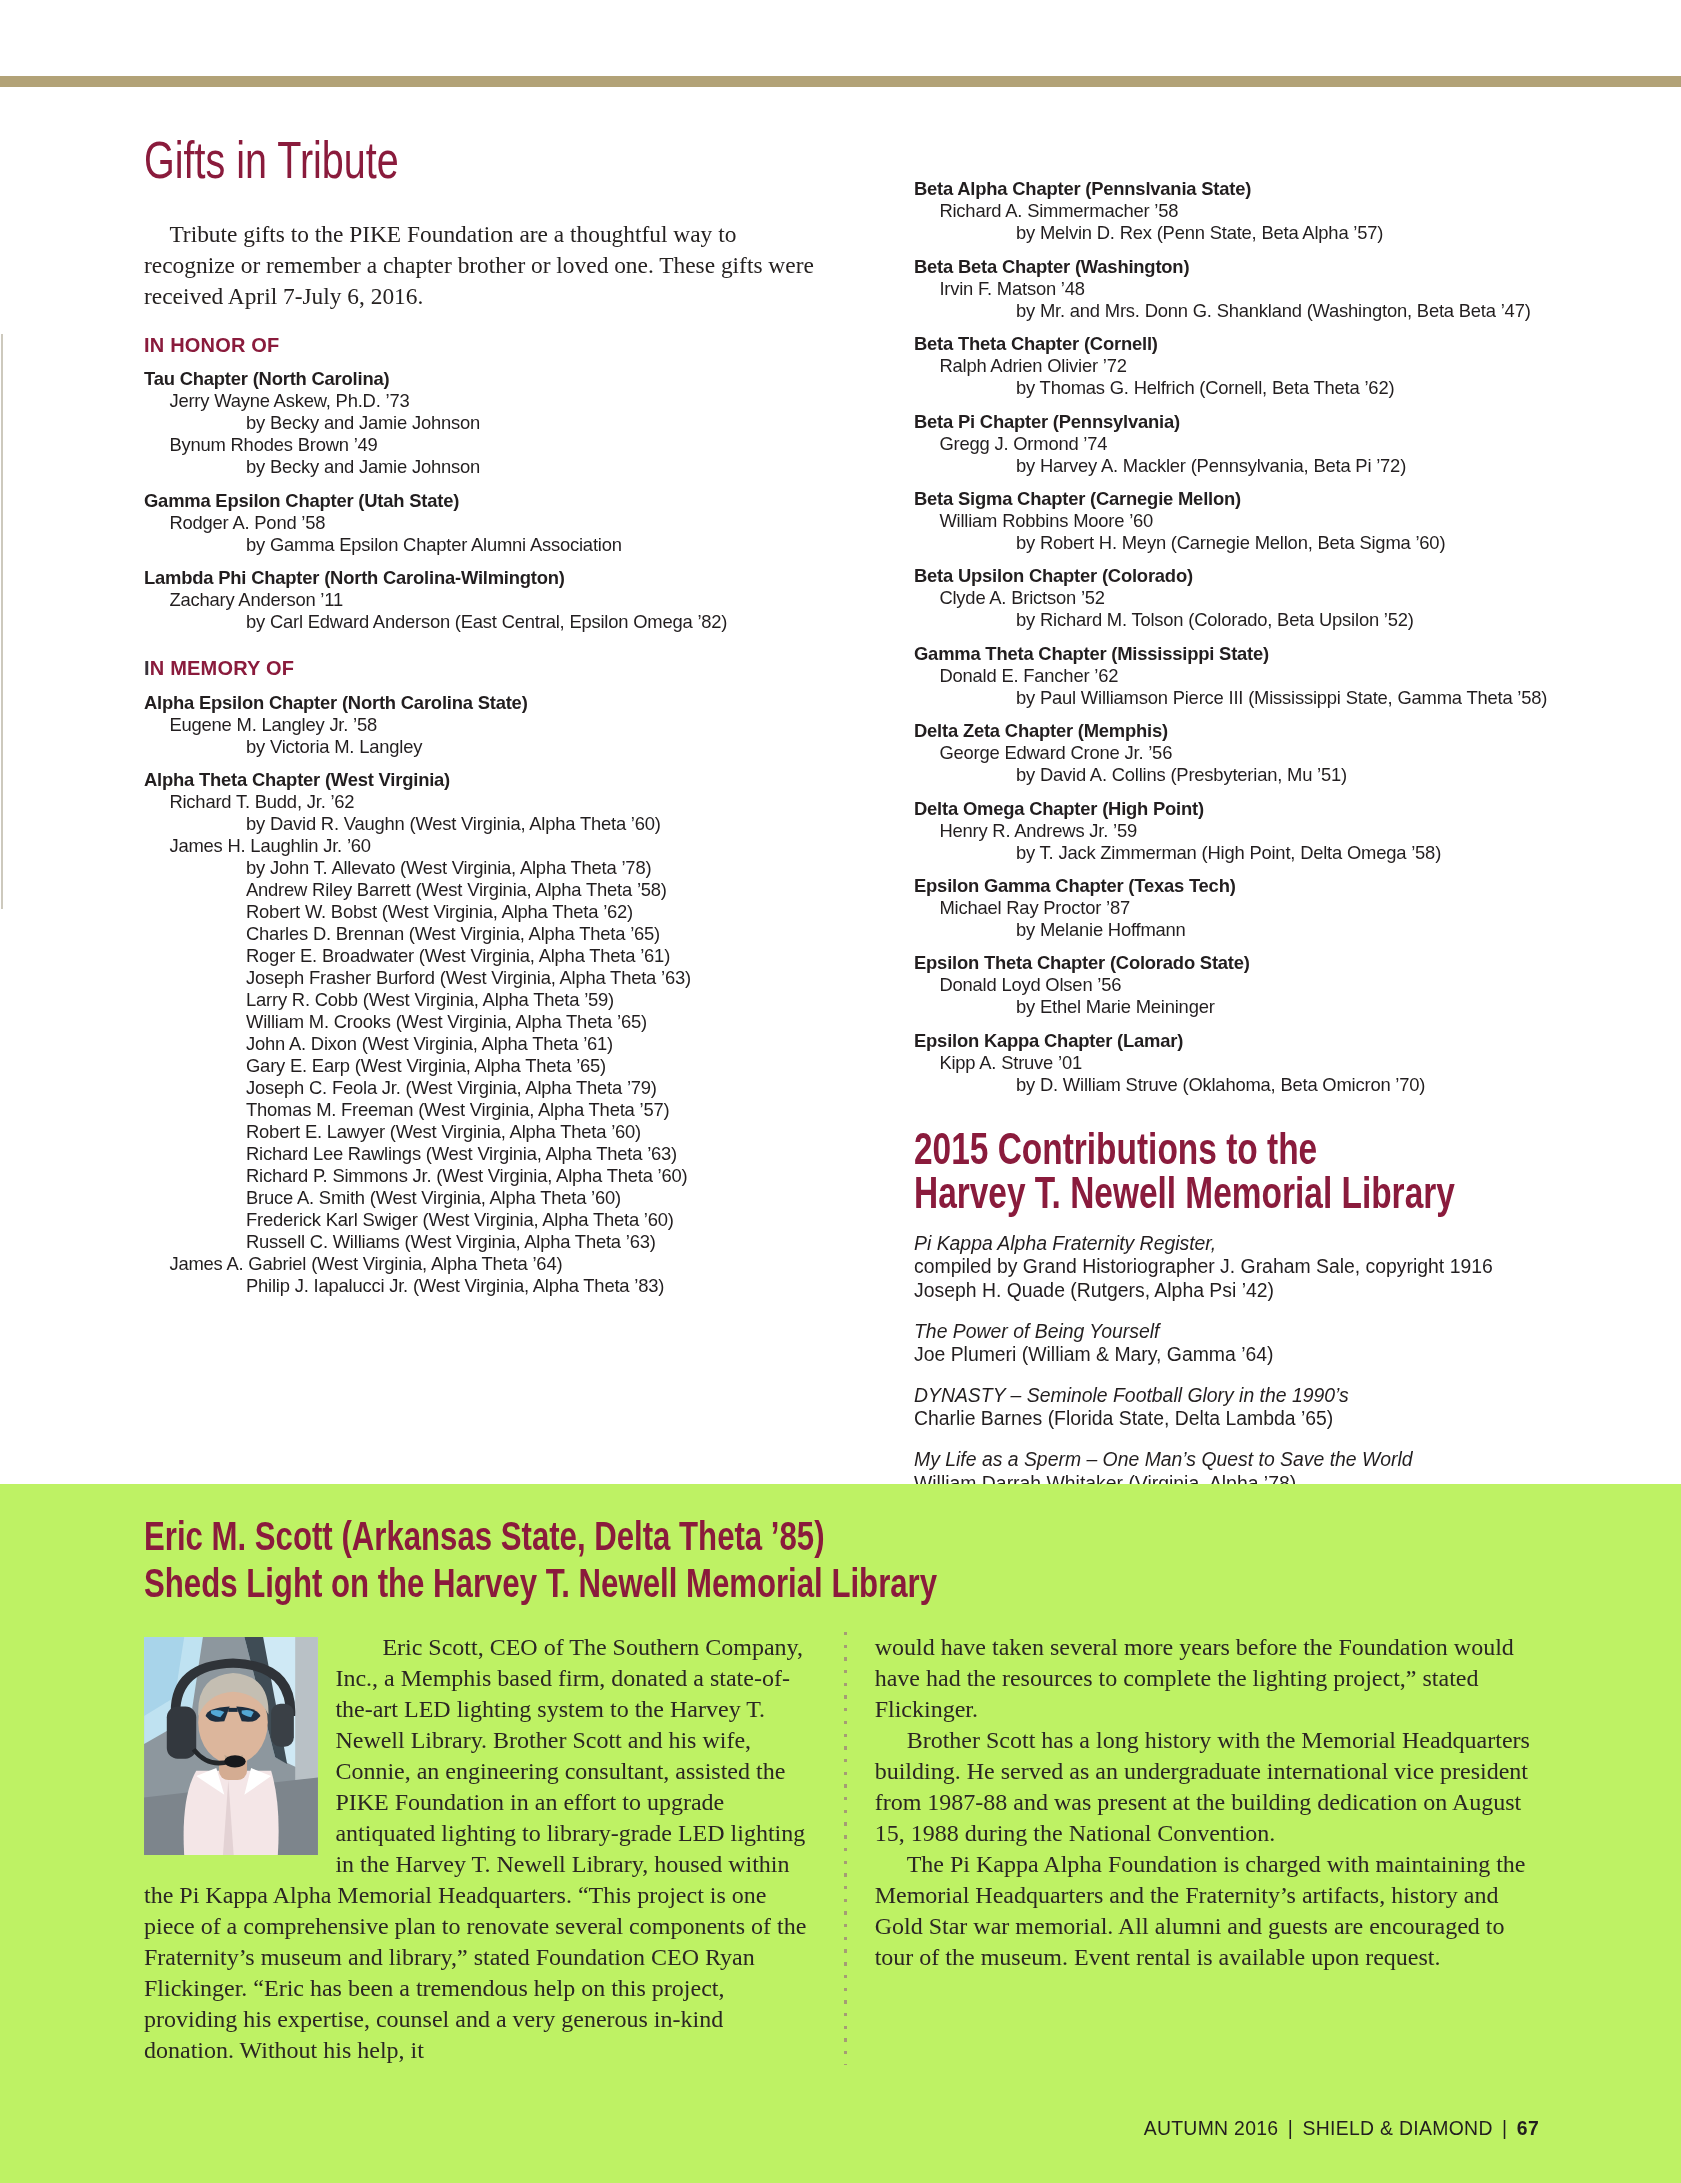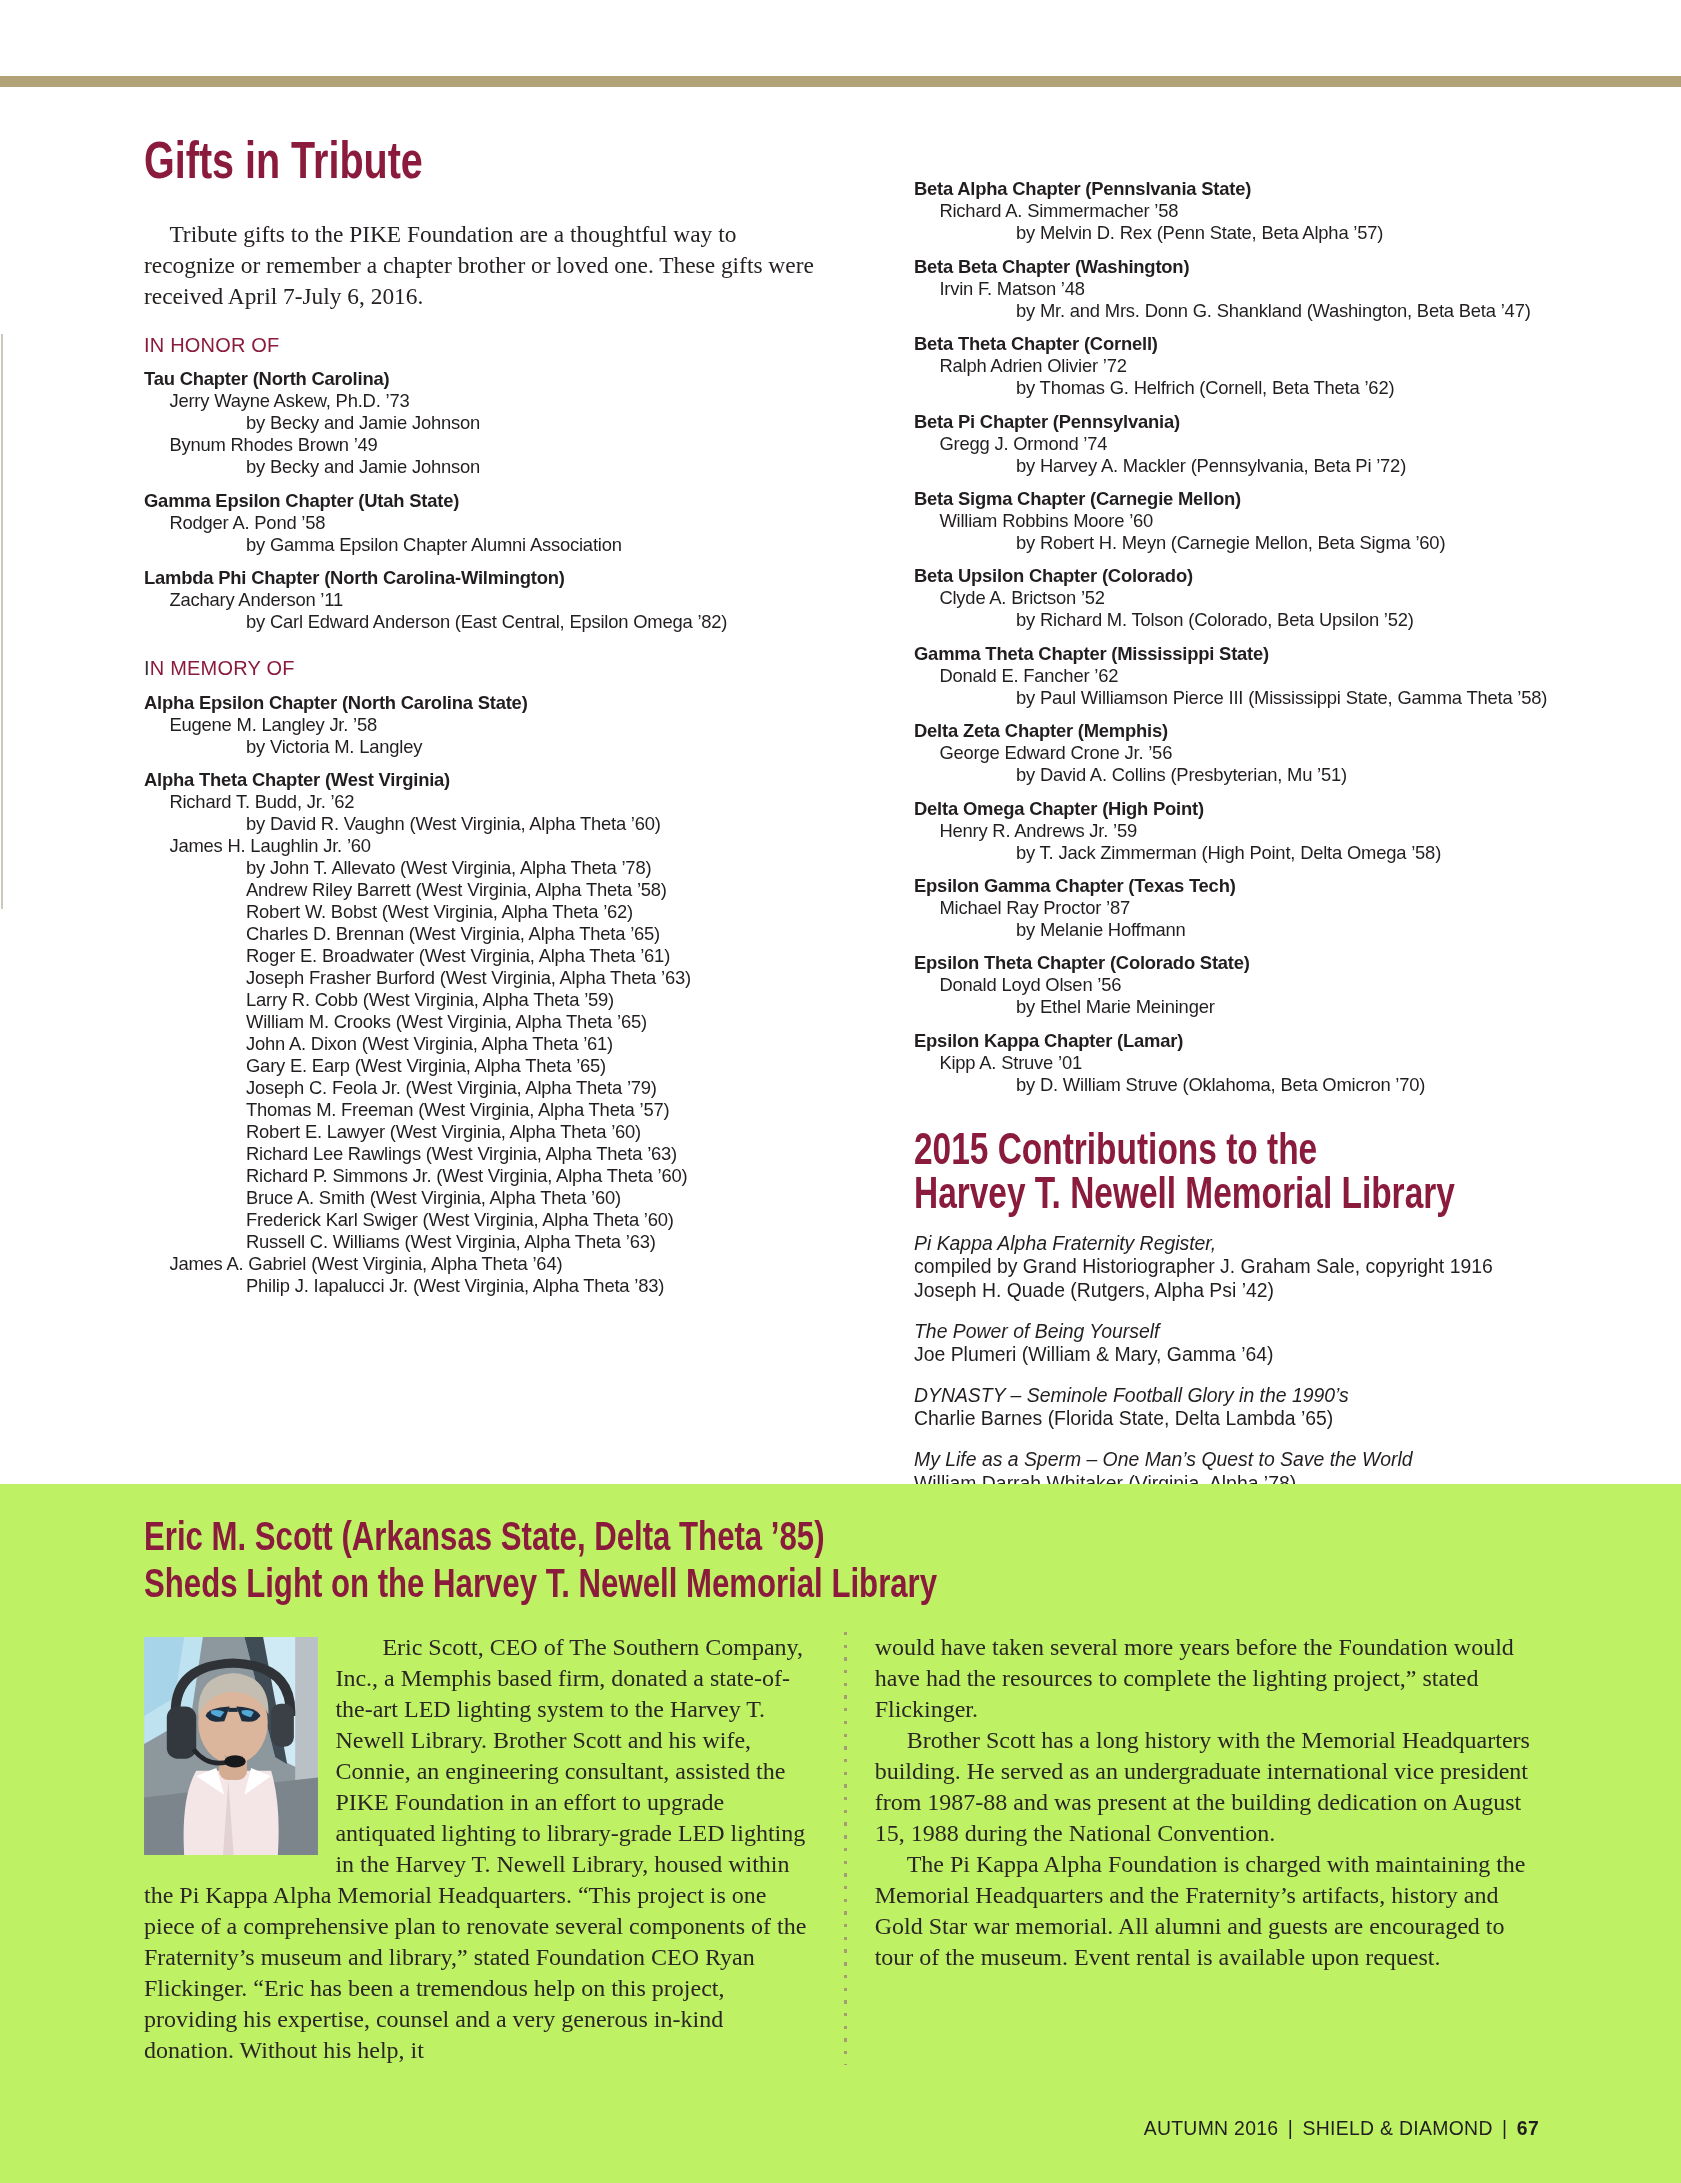--- a/index.html
+++ b/index.html
@@ -7,30 +7,30 @@
     position:relative; width:1682px; height:2183px; background:#ffffff;
     font-family:"Liberation Sans", sans-serif; overflow:hidden; color:#221e1f;
   }
   .topbar { position:absolute; top:76px; left:0; width:1682px; height:10.7px; background:#b2a277; }
   .edge-line { position:absolute; left:1.3px; top:334px; width:2px; height:575px; background:#cdc9bd; }
 
   
   .cond { display:inline-block; transform:scaleX(0.76); transform-origin:0 0; white-space:nowrap; }
 
   .main-title { position:absolute; left:144px; top:132px; margin:0; color:#8a1b3c;
-    font-size:52px; font-weight:700; line-height:56px;text-align:center; }
+    font-size:52px; font-weight:400; line-height:56px;text-align:center; }
 
   .intro { position:absolute; left:144px; top:219px; width:679px; margin:0;
     font-family:"Liberation Serif", serif; font-size:23.4px; line-height:31px;
     color:#262221; text-indent:25.4px; }
 
   .col-left  { position:absolute; left:144px;  top:333px; width:709px; }
   .col-right { position:absolute; left:878px; top:167px; width:799px;margin-left:36px; }
 
-  .sec-label { font-size:20px; font-weight:400; color:#8a1b3c; letter-spacing:0.2px;
+  .sec-label { font-size:20px; font-weight:700; color:#8a1b3c; letter-spacing:0.2px;
     margin:0 0 4px 0; line-height:24px; }
   .sec-label.later { margin-top:23px; }
   .sec-label .dark-i { color:#39323a; }
 
   .chapter-block { margin-top:11.4px; }
   .chname { font-weight:700; font-size:18.4px; line-height:22px; letter-spacing:-0.2px; }
   .ln { font-size:18.4px; line-height:22px; letter-spacing:-0.2px; }
   .i1 { padding-left:25.4px; }
   .i2 { padding-left:102px; }
 

